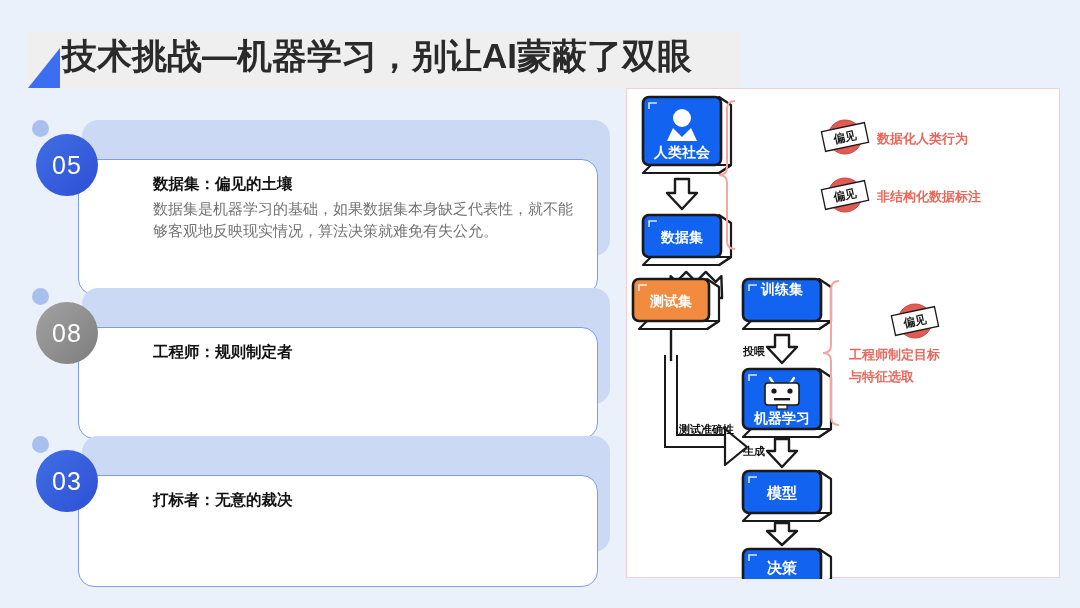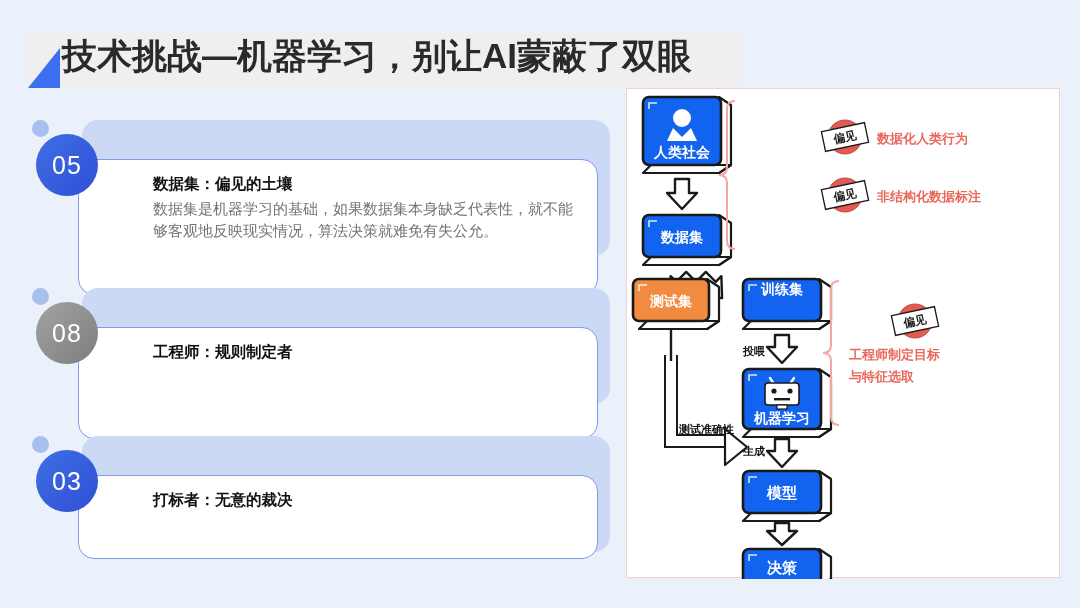--- a/index.html
+++ b/index.html
@@ -105,21 +105,21 @@
   <div class="card-shadow" style="height:116px;"></div>
   <div class="card" style="height:112px;">
     <p class="card-title">工程师：规则制定者</p>
   </div>
   <div class="num-dot"></div>
   <div class="num-circle num-gray">08</div>
 </div>
 
 <div class="card-wrap" style="top:428px;height:116px;">
   <div class="card-shadow" style="height:116px;"></div>
-  <div class="card" style="height:84px;">
+  <div class="card" style="height:112px;">
     <p class="card-title">打标者：无意的裁决</p>
   </div>
   <div class="num-dot"></div>
   <div class="num-circle num-blue">03</div>
 </div>
 
 <div id="flow-panel">
   <svg id="flow-svg" width="434" height="490" viewBox="0 0 434 490">
 
     <defs>

